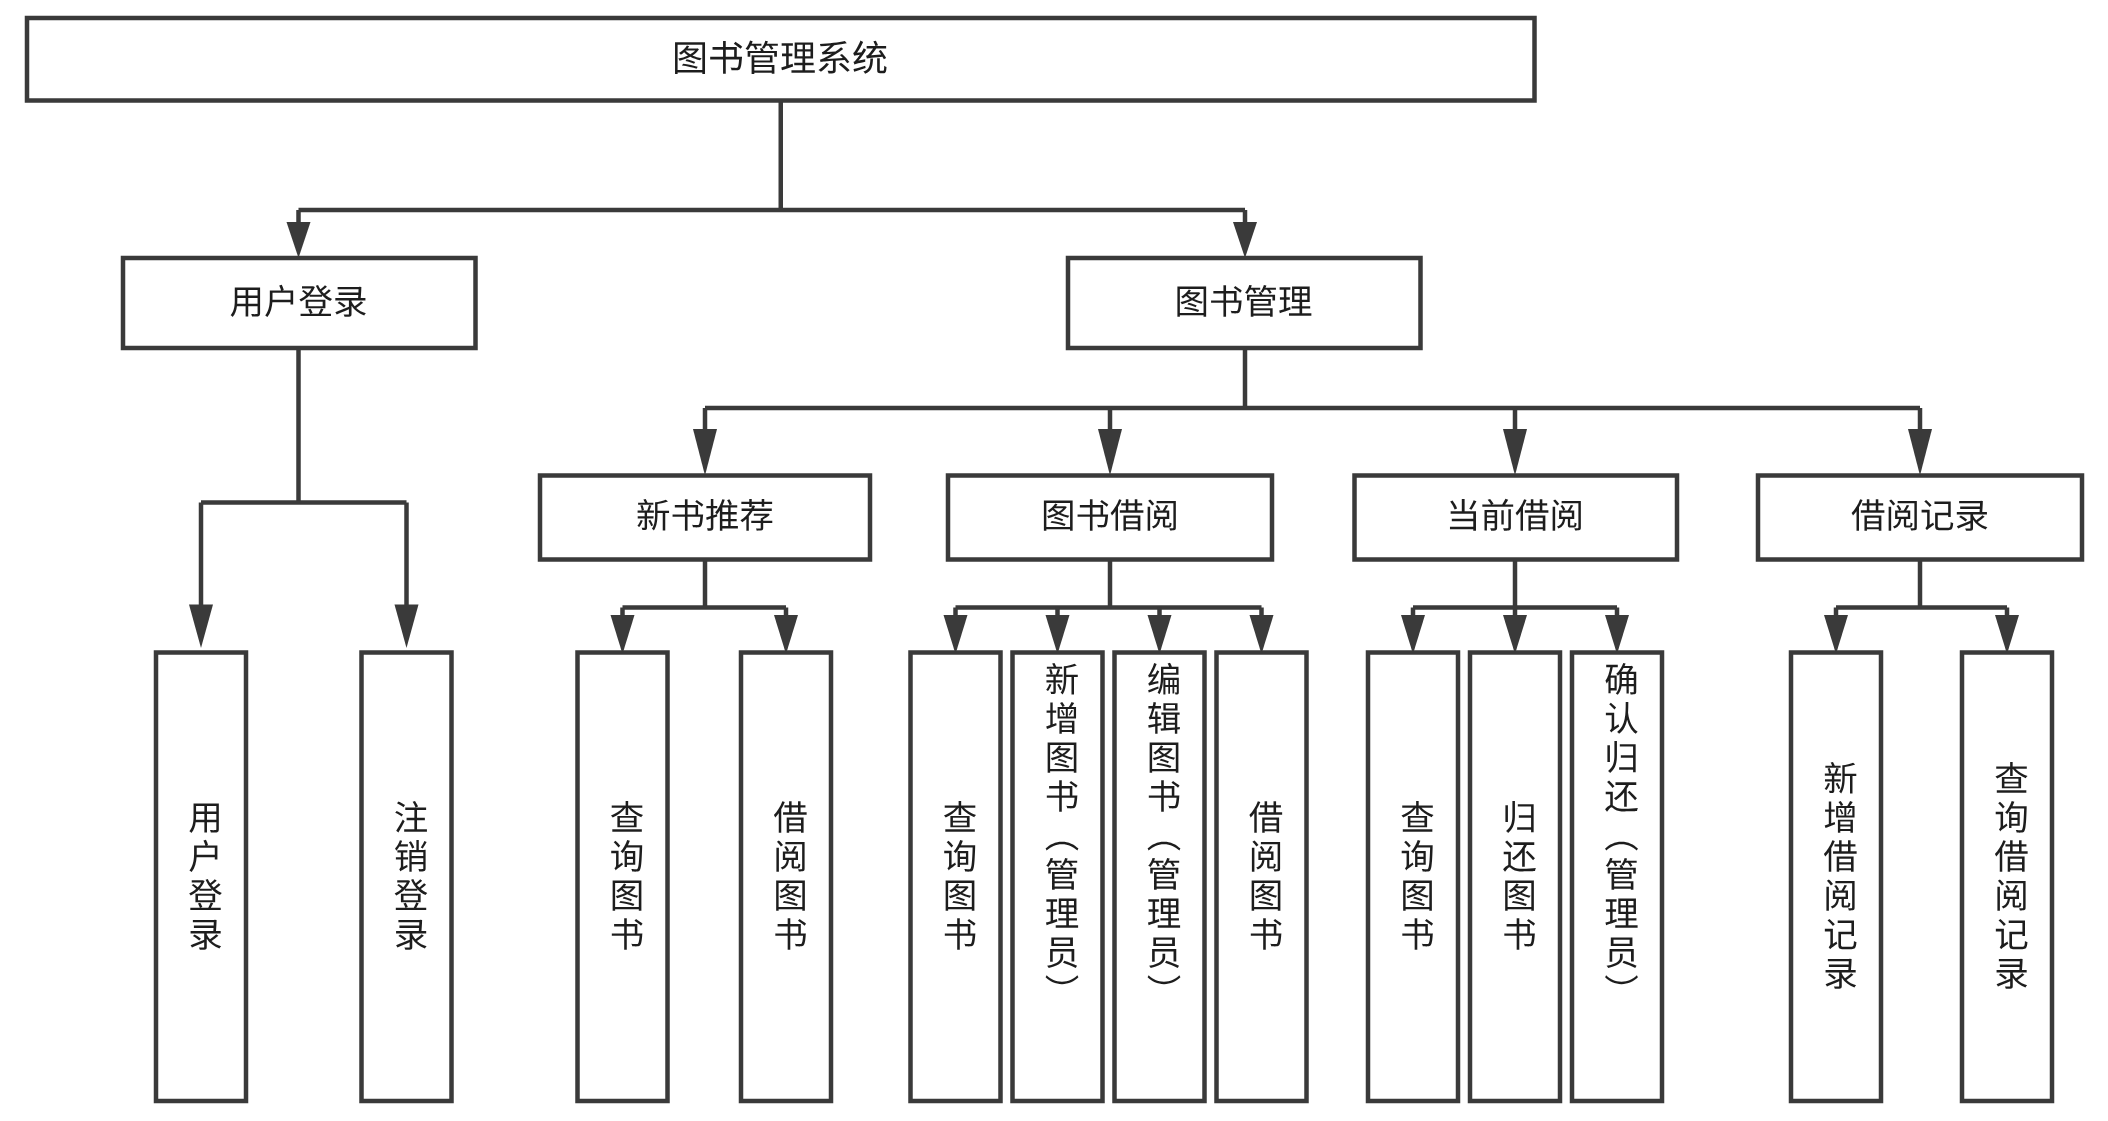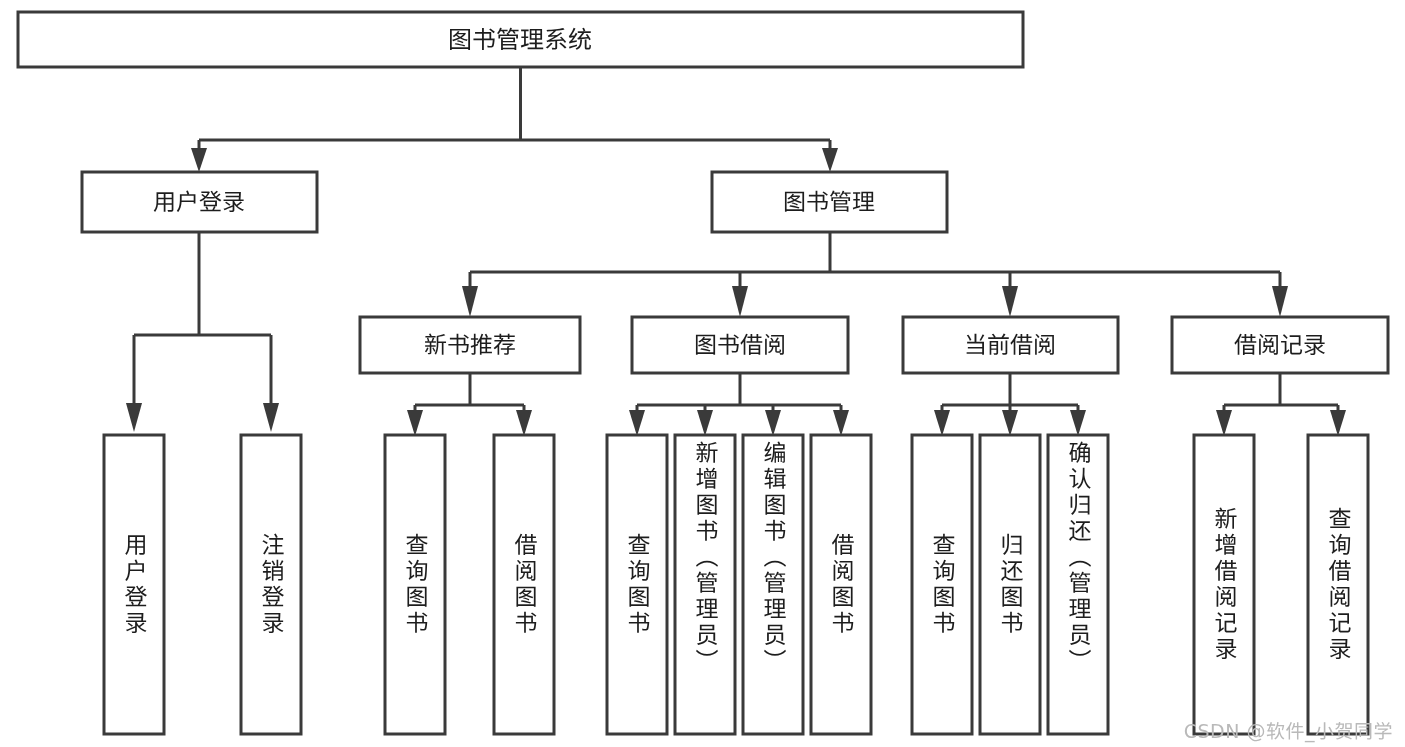--- a/index.html
+++ b/index.html
@@ -308,15 +308,14 @@
       <rect class="node-box" x="1308" y="435" width="60" height="299"></rect>
       <foreignObject class="leaf-label-fo" x="1308" y="435" width="60" height="299">
         <div xmlns="http://www.w3.org/1999/xhtml" style="width:60px;height:299px;display:flex;align-items:center;justify-content:center;">
           <span class="leaf-vtext">查询借阅记录</span>
         </div>
       </foreignObject>
     </g>
 
   </svg>
 
-  <div class="watermark">CSDN @软件_小贺同学</div>
 
 </div>
 
 </body></html>

